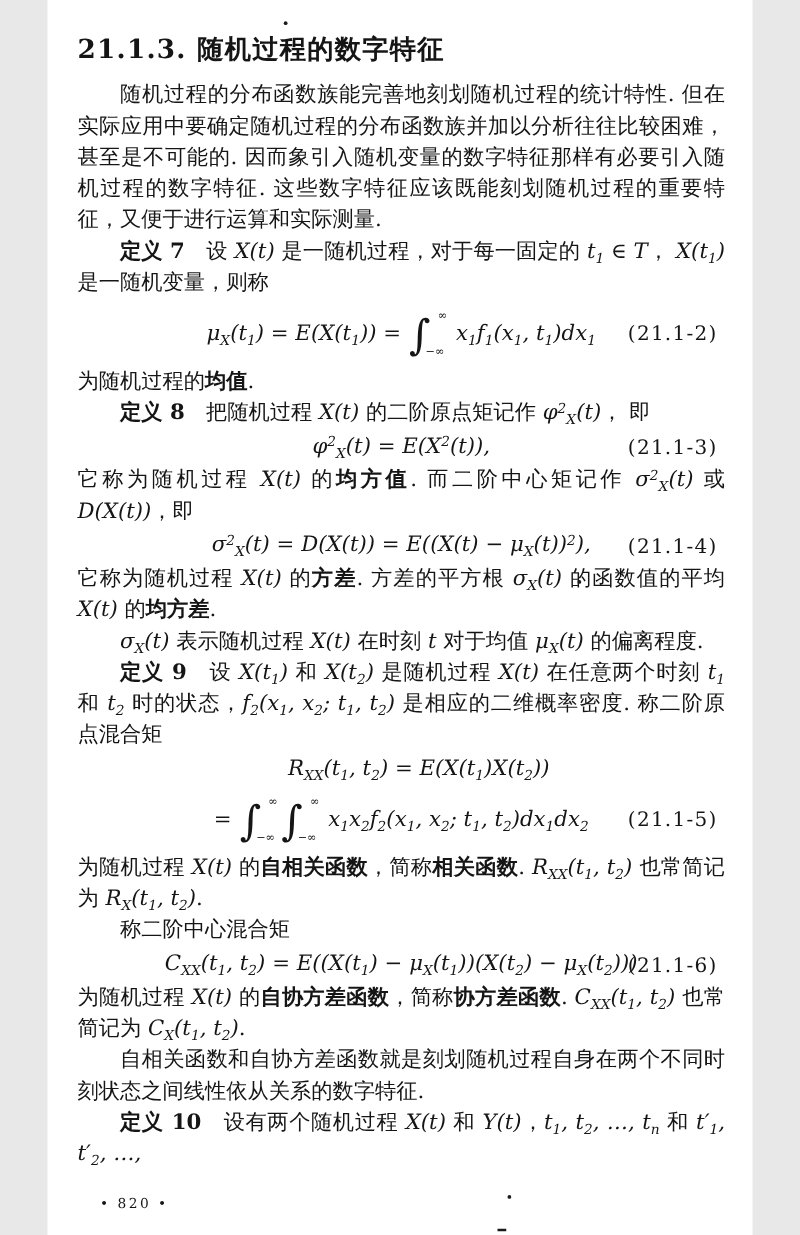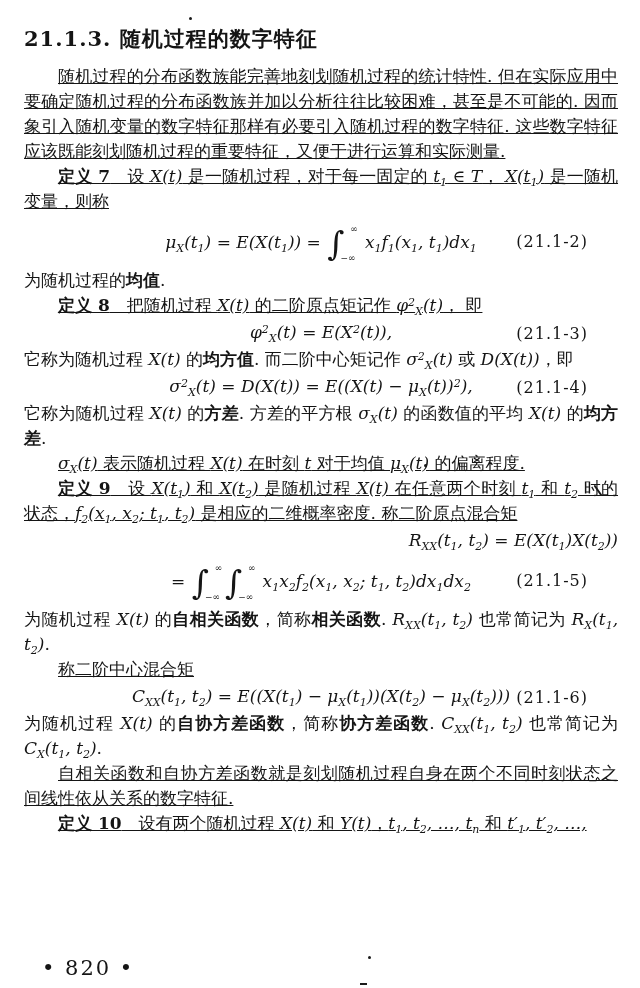--- a/index.html
+++ b/index.html
@@ -1,56 +1,56 @@
 <!DOCTYPE html>
 <html><head>
 <meta charset="utf-8">
 <style>
   html,body{margin:0;padding:0;background:#e8e8e8;}
   .page{
-    width:640px;height:988px;margin:0 auto;background:#ffffff;color:#151515;
+    width:564px;height:988px;margin:0 auto;background:#ffffff;color:#151515;
     font-family:"DejaVu Serif","Liberation Serif",serif;
     font-size:17px;box-sizing:border-box;position:relative;overflow:hidden;
     padding:24px 22px 0 24px;
   }
   .h-sec{
     font-size:21px;font-weight:bold;letter-spacing:1px;line-height:30px;
     margin:0 0 10px 0;white-space:nowrap;
   }
   .h-sec.second{margin-top:12px;margin-bottom:12px;}
   p.body{
     margin:0;line-height:25px;text-align:justify;text-justify:inter-ideograph;
   }
-  p.indent{text-indent:2em;text-decoration:underline;}
+  p.indent{text-indent:2em;}
   .rn{font-style:normal;}
   .rb{font-weight:bold;}
   .rm{font-family:"DejaVu Serif",serif;font-style:italic;}
   sub.mss,sup.mss{
     font-family:"DejaVu Serif",serif;font-style:italic;
     font-size:11px;line-height:0;
   }
   sub.mss{vertical-align:-4px;}
   sup.mss{vertical-align:5px;}
   .eq{
     position:relative;text-align:center;line-height:25px;margin:2px 0;
     font-style:italic;
   }
   .eq.tall{margin:6px 0 4px;line-height:44px;}
-  .eq-left{text-align:right;padding-left:28px;}
+  .eq-left{text-align:center;padding-left:28px;}
   .eqnum{
-    position:absolute;right:30px;top:50%;transform:translateY(-50%);
+    position:absolute;right:6px;top:50%;transform:translateY(-50%);
     font-style:normal;font-size:16px;letter-spacing:1px;
   }
   .intg{display:inline-flex;align-items:center;vertical-align:middle;font-style:normal;margin:0 1px;}
   .isym{font-size:33px;line-height:1;font-family:"DejaVu Serif",serif;}
   .ibnd{display:inline-flex;flex-direction:column;justify-content:space-between;height:38px;font-size:9px;font-style:italic;line-height:1;margin-left:-1px;}
   .ihi{transform:translateX(3px);}
   .ilo{transform:translateX(-3px);}
   .pagenum{
-    position:absolute;left:42px;top:956px;font-size:21px;letter-spacing:2px;
+    position:absolute;left:42px;top:956px;font-size:11px;letter-spacing:2px;
     font-style:normal;
   }
   .artifact{position:absolute;background:#1a1a1a;}
   .a-dot{width:3px;height:3px;border-radius:50%;}
   .a-dash{width:7px;height:2px;}
   .a-stroke{width:2px;height:13px;transform:rotate(-35deg);border-radius:1px;}
 </style>
 </head>
 <body>
 

